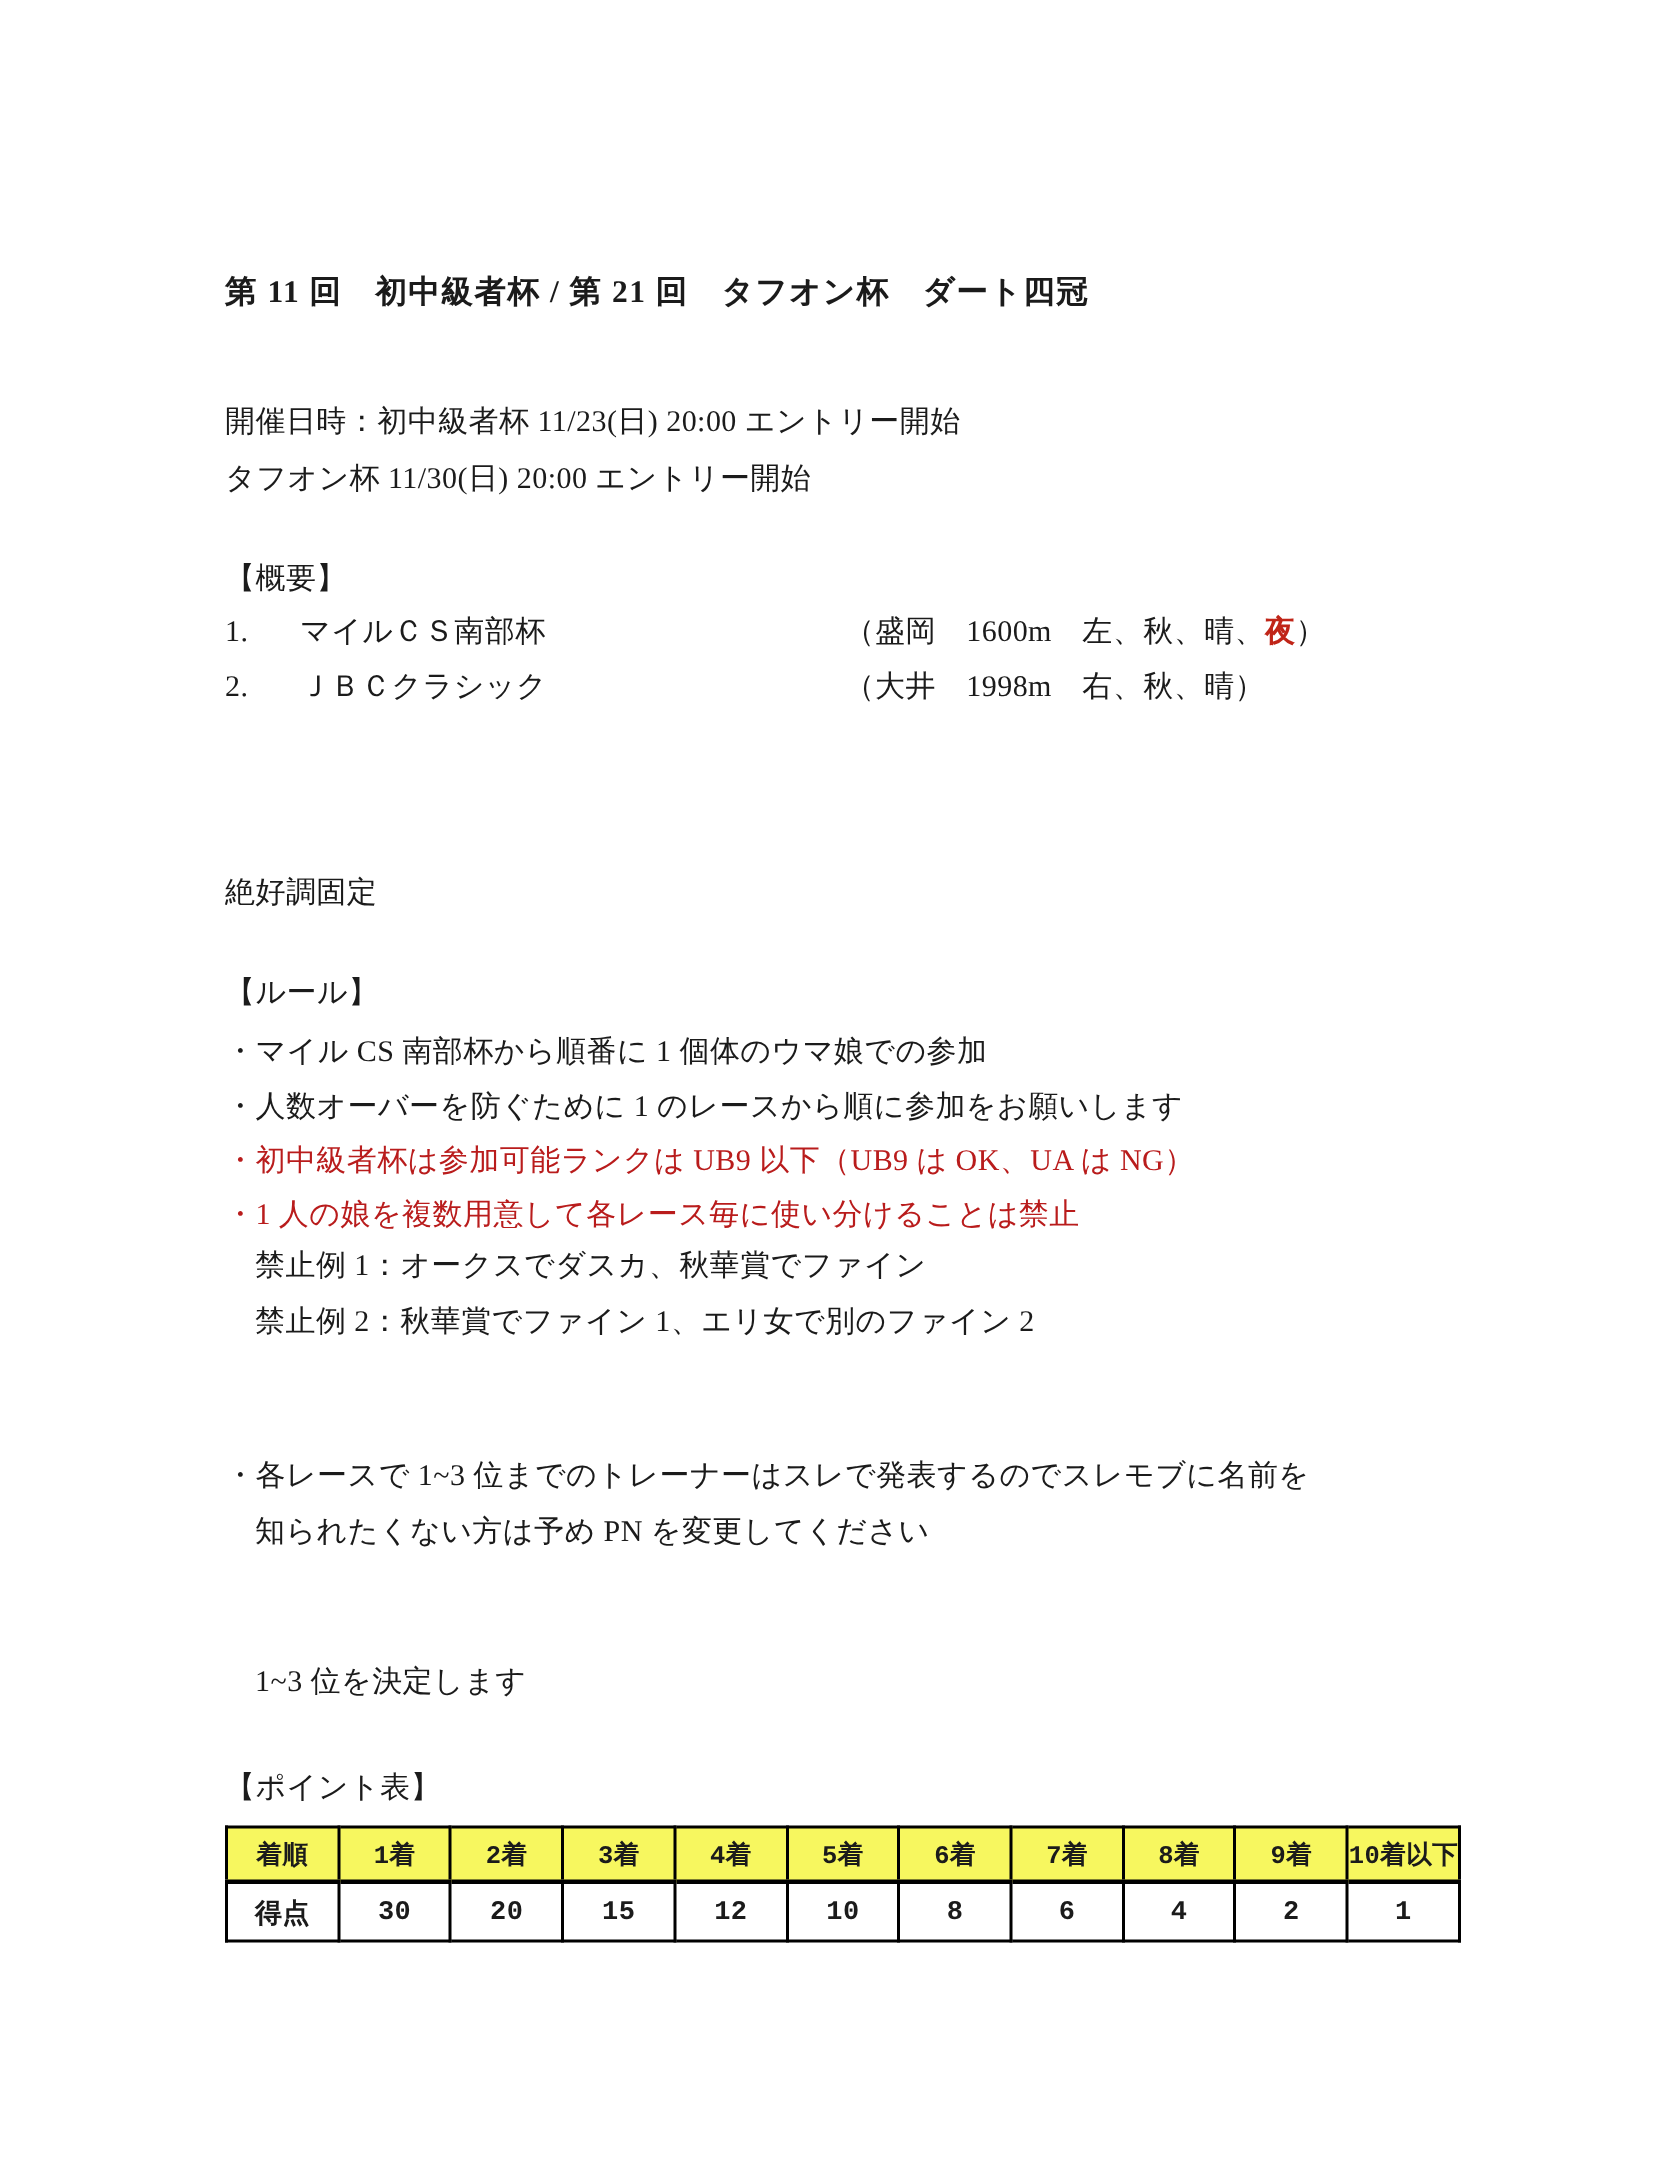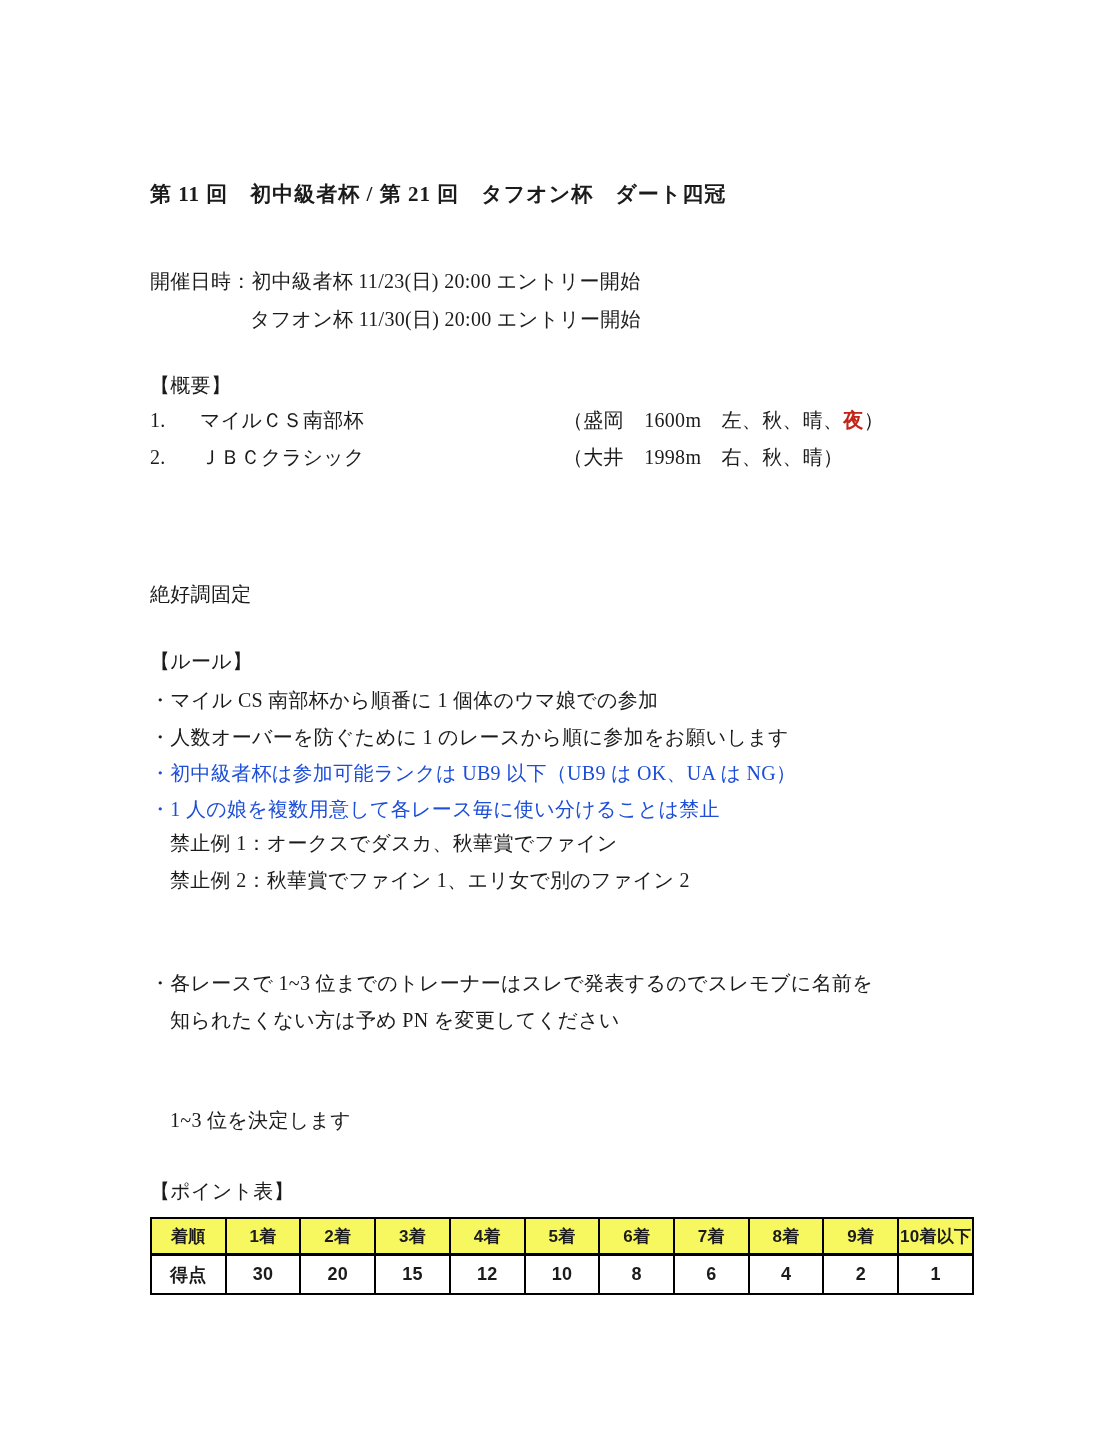--- a/index.html
+++ b/index.html
@@ -10,39 +10,39 @@
   }
   .abs{position:absolute;white-space:nowrap;}
   .title{font-size:21px;font-weight:bold;margin:0;letter-spacing:1px;}
   .bold{font-weight:normal;}
   .heading{font-size:20px;}
   .sched-line{height:38px;line-height:38px;}
   .race-row{left:150px;width:920px;height:24px;}
   .race-no{display:inline-block;width:50px;}
   .race-info{position:absolute;left:413px;top:0;}
   .night{color:#c02518;font-weight:bold;}
-  .red{color:#1d4ed8;}
+  .red{color:#b91c1c;}
   .points-table{border-collapse:collapse;table-layout:fixed;width:824px;
-    font-family:Liberation Sans, sans-serif;}
+    font-family:Liberation Mono, monospace;}
   .points-table th,.points-table td{
     border:2px solid #000;text-align:center;vertical-align:middle;
     font-weight:bold;padding:0;}
   .points-table th{background:#f7f75f;height:34px;font-size:17px;border-bottom:3px solid #000;}
   .points-table td{height:37px;font-size:18px;}
 </style>
 </head>
 <body>
 
 <div class="page">
 
   <h1 class="abs title" style="top:180px;left:150px">第 11 回　初中級者杯 / 第 21 回　タフオン杯　ダート四冠</h1>
 
   <div class="abs" style="top:262px;left:150px">
     <div class="sched-line"><span>開催日時：</span><span class="bold">初中級者杯 11/23(日) 20:00 エントリー開始</span></div>
-    <div class="sched-line bold" style="margin-left:100px">タフオン杯 11/30(日) 20:00 エントリー開始</div>
+    <div class="sched-line bold" style="">タフオン杯 11/30(日) 20:00 エントリー開始</div>
   </div>
 
   <div class="abs heading" style="top:372px;left:150px">【概要】</div>
 
   <div class="abs race-row" style="top:407px">
     <span class="race-no">1.</span><span class="race-name">マイルＣＳ南部杯</span>
     <span class="race-info"><span>（盛岡　1600m　左、秋、晴、</span><span class="night">夜</span><span>）</span></span>
   </div>
 
   <div class="abs race-row" style="top:444px">

